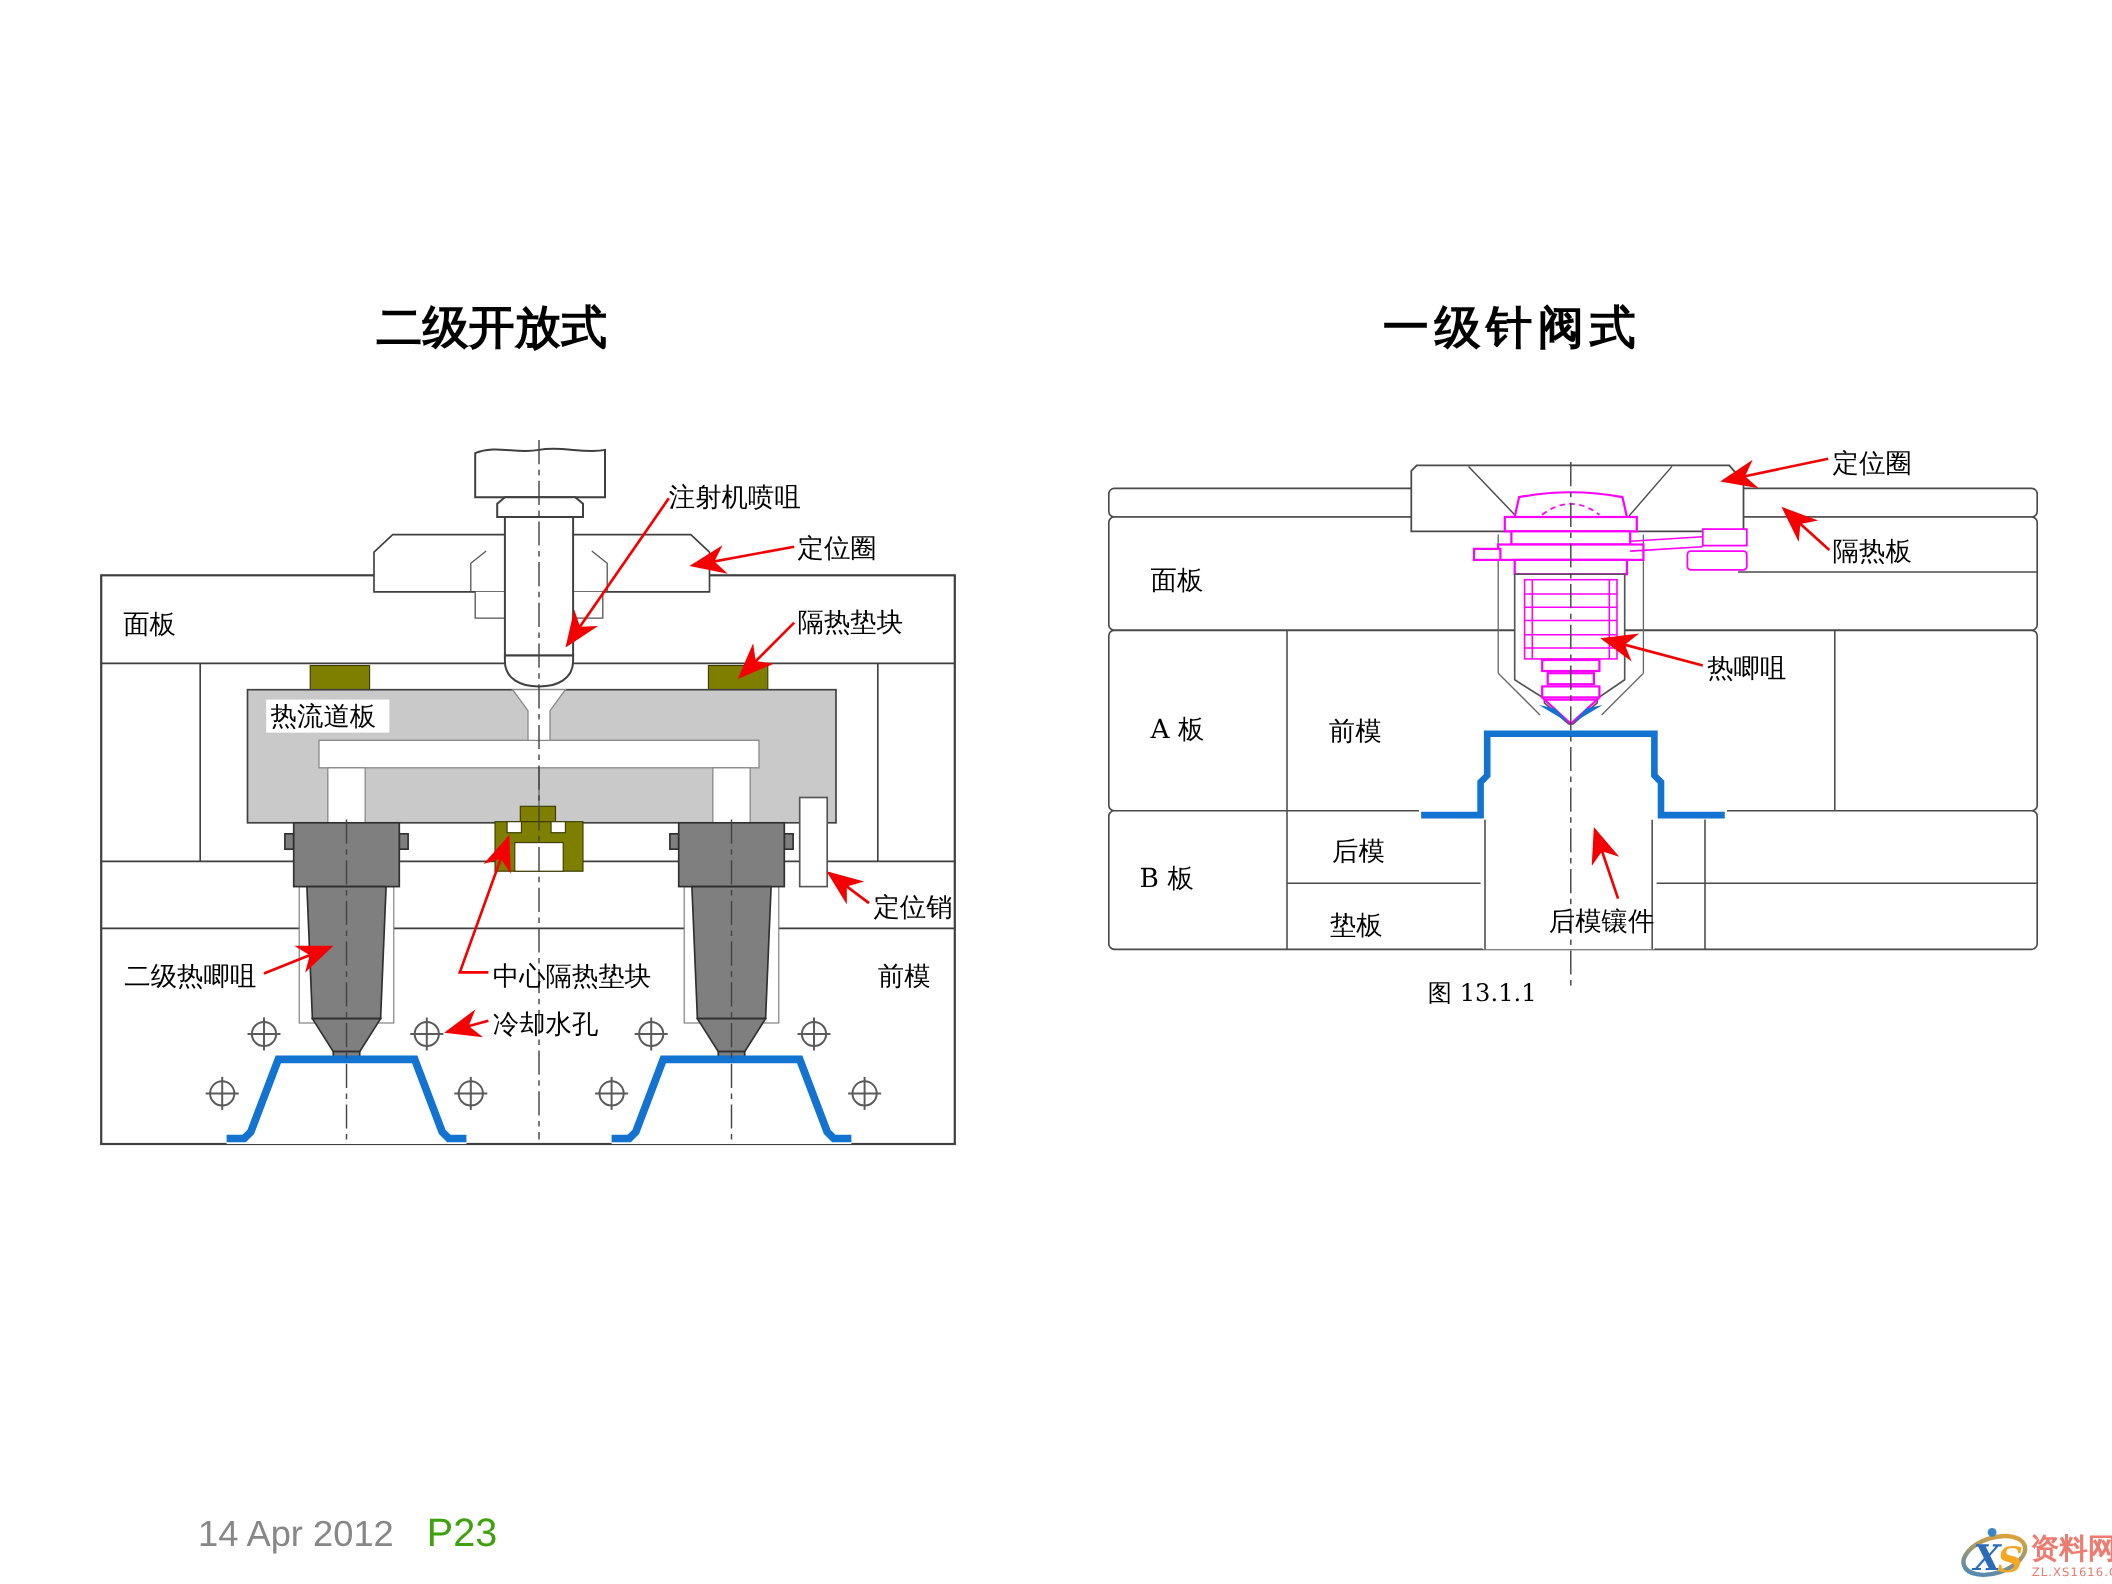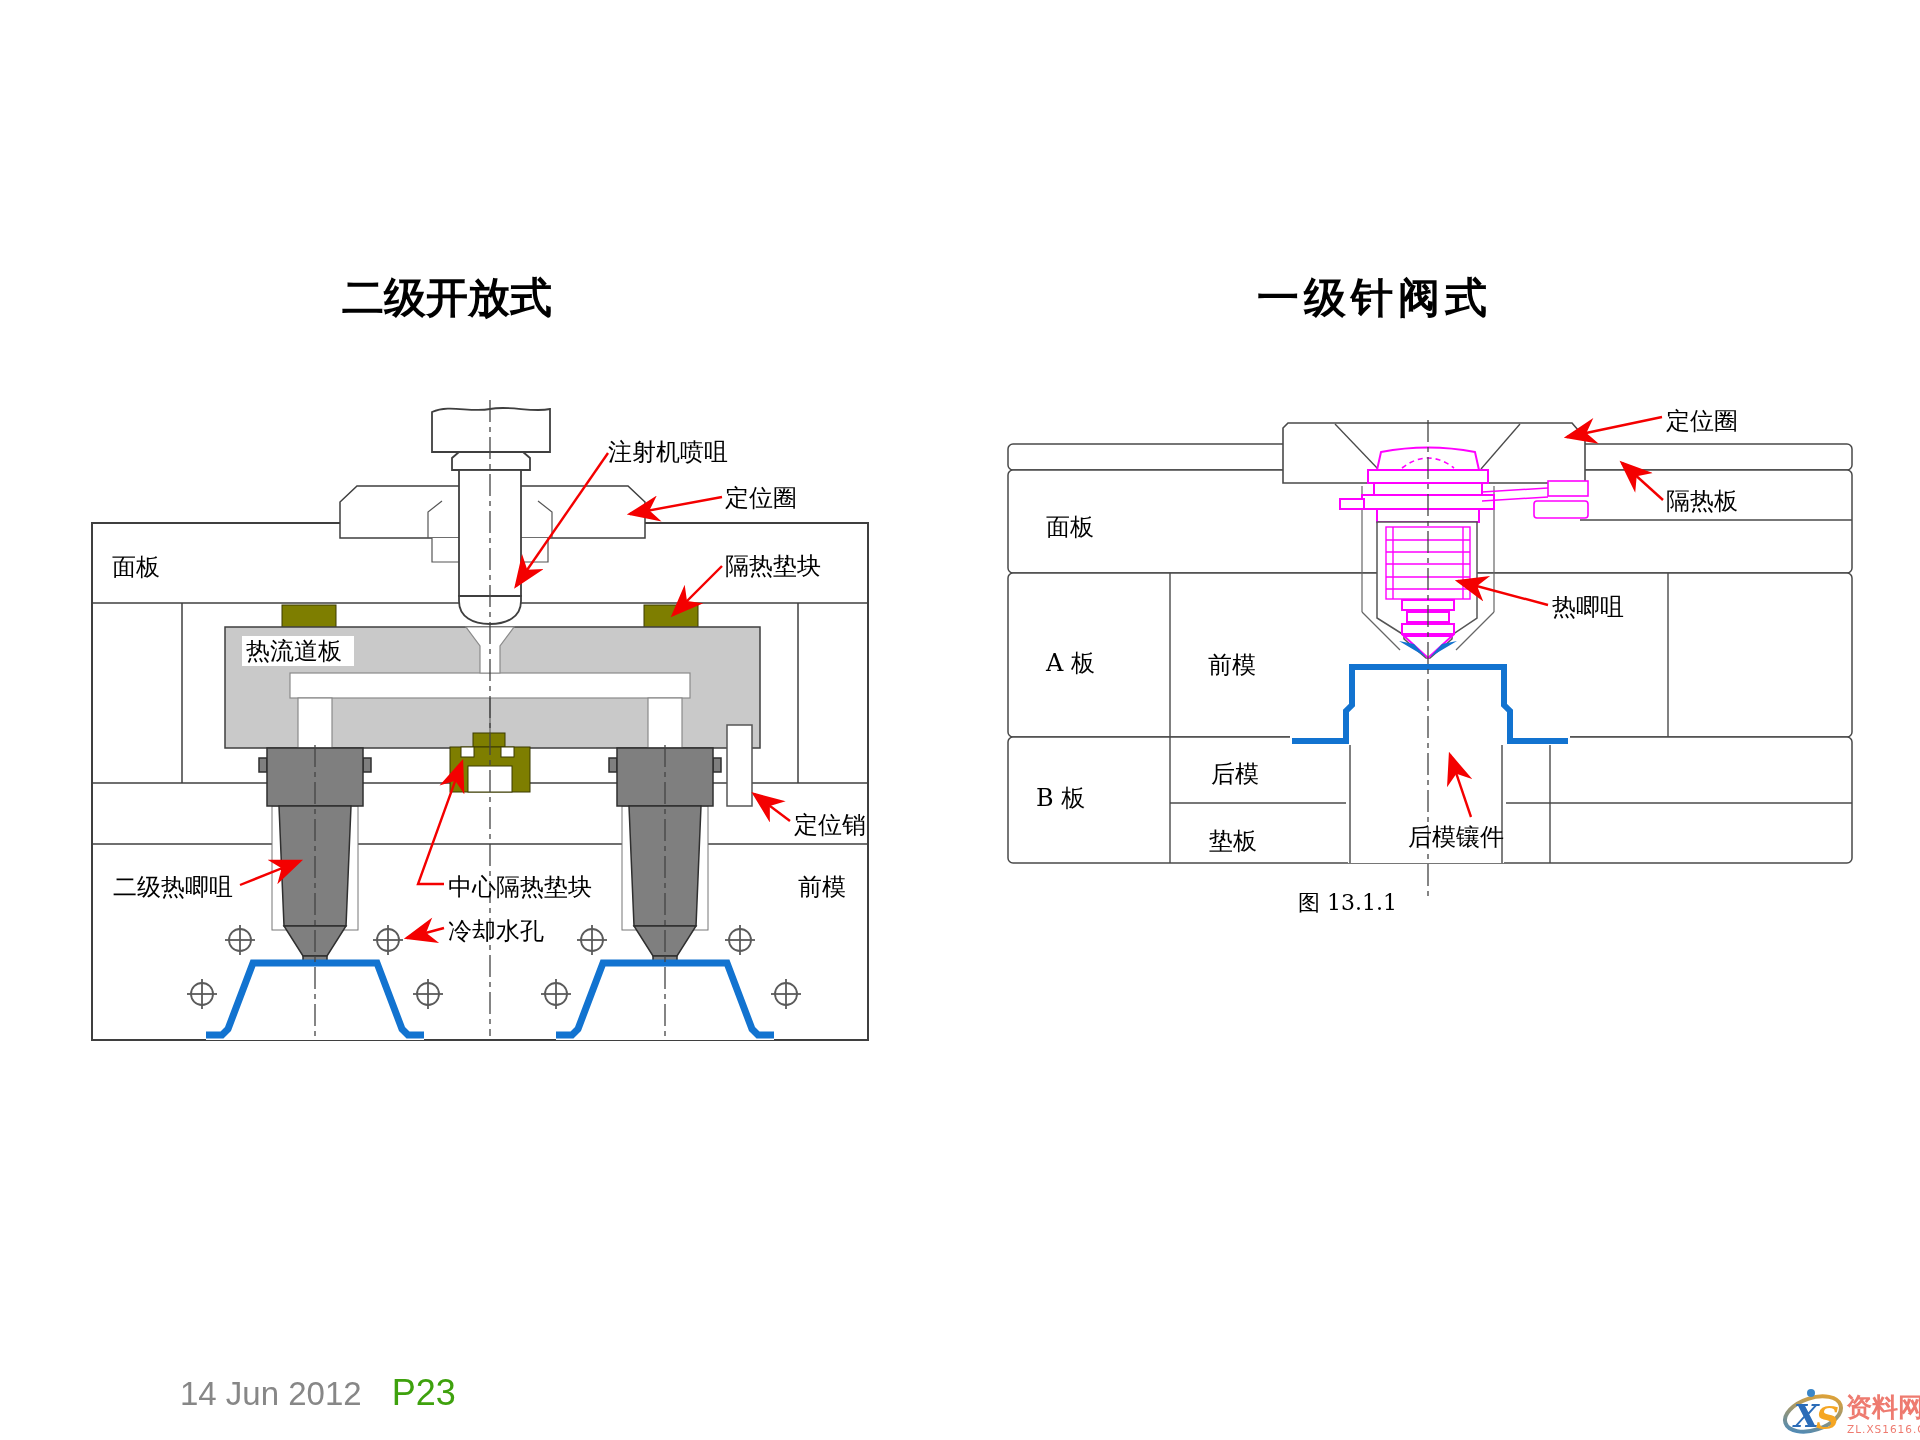--- a/index.html
+++ b/index.html
@@ -279,21 +279,21 @@
     <text x="1552" y="615">热唧咀</text>
     <text x="1036" y="806">B 板</text>
     <text x="1211" y="782">后模</text>
     <text x="1209" y="849">垫板</text>
     <text x="1408" y="845">后模镶件</text>
     <text x="1298" y="910" class="caption">图 13.1.1</text>
   </g>
 </svg>
 
 <div class="footer">
-  <span class="date">14 Jun 2012</span>
+  <span class="date">14 Apr 2012</span>
   <span class="page-num">P23</span>
 </div>
 
 <svg class="logo" width="140" height="56" viewBox="0 0 140 56">
   <defs>
     <linearGradient id="logoGrad" x1="0" y1="1" x2="1" y2="0">
       <stop offset="0" stop-color="#3a86c8"></stop>
       <stop offset="1" stop-color="#f5a623"></stop>
     </linearGradient>
   </defs>

